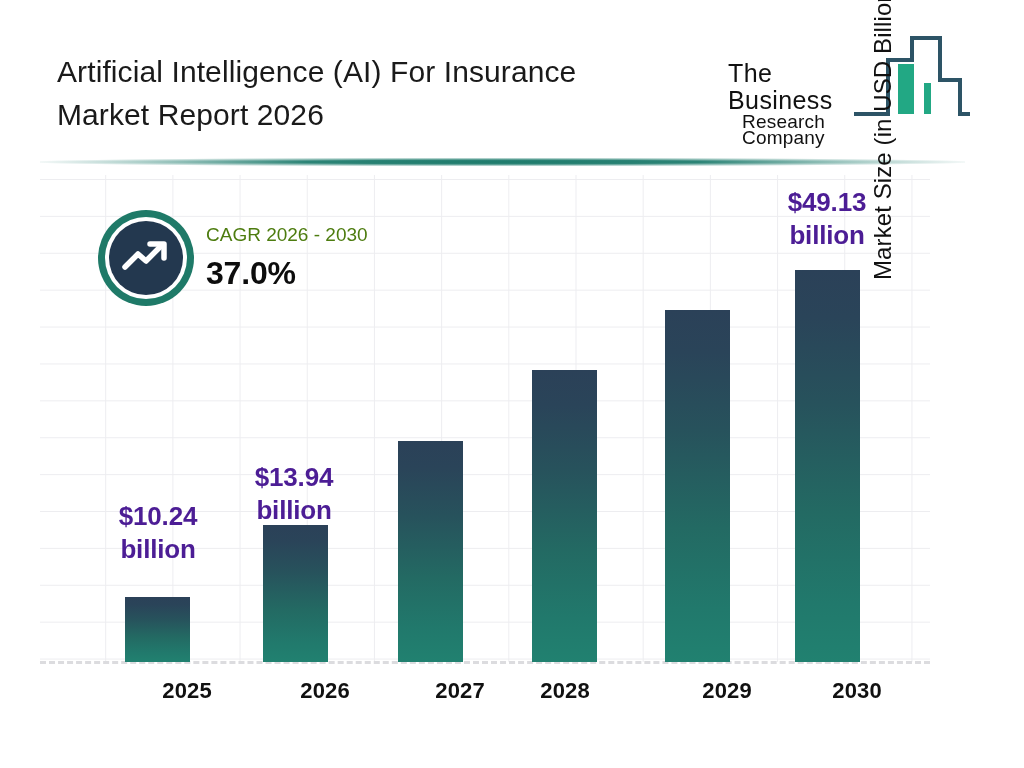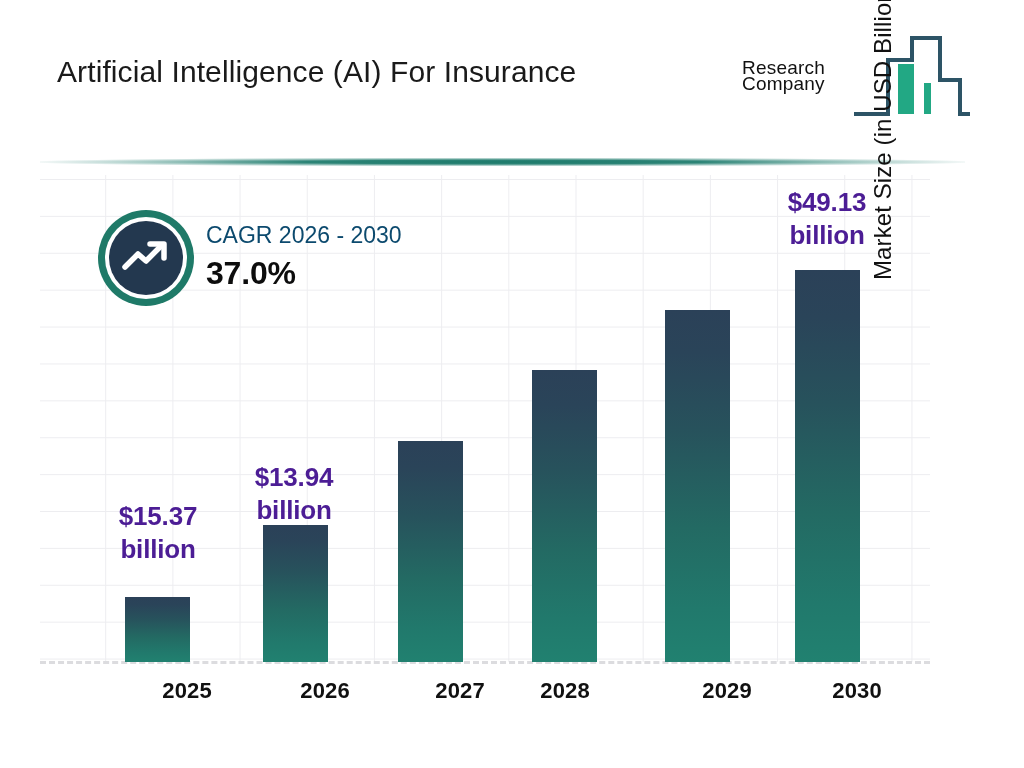--- a/index.html
+++ b/index.html
@@ -78,34 +78,36 @@
   .badge-gap{
     position:absolute;left:7px;top:7px;width:82px;height:82px;border-radius:50%;
     background:#ffffff;
   }
   .badge-core{
     position:absolute;left:11px;top:11px;width:74px;height:74px;border-radius:50%;
     background:#23384f;
   }
   .badge-icon{position:absolute;left:11px;top:11px;width:74px;height:74px;}
   .cagr{position:absolute;left:206px;top:218px;width:330px;}
-  .cagr-top{font-size:23px;color:#0c4a6e;line-height:34px;letter-spacing:0px;}
+  .cagr-top{font-size:19px;color:#4d7c0f;line-height:34px;letter-spacing:0px;}
   .cagr-val{font-size:32px;font-weight:bold;color:#0d0d0d;line-height:42px;letter-spacing:-.2px;}
 </style>
 </head>
 <body>
 
 <div id="page">
 
   <div class="title">
     <div>Artificial Intelligence (AI) For Insurance</div>
+    <div>Market Report 2026</div>
   </div>
 
   <div class="logo">
     <div class="logo-text">
+      <div class="logo-l1">The Business</div>
       <div class="logo-l2">Research Company</div>
     </div>
     <svg class="logo-mark" viewBox="0 0 124 92">
       <path d="M6 80 H40 V26 H64 V4 H92 V46 H112 V80 H122" fill="none" stroke="#2d5466" stroke-width="4" stroke-linejoin="miter"></path>
       <rect x="50" y="30" width="16" height="50" fill="#22a884"></rect>
       <rect x="76" y="49" width="7" height="31" fill="#22a884"></rect>
     </svg>
   </div>
 
   <div class="sep">
@@ -117,21 +119,21 @@
 
   <div class="bars">
     <div class="bar" style="left:125px;height:65px;"></div>
     <div class="bar" style="left:263px;height:137px;"></div>
     <div class="bar" style="left:398px;height:221px;"></div>
     <div class="bar" style="left:532px;height:292px;"></div>
     <div class="bar" style="left:665px;height:352px;"></div>
     <div class="bar" style="left:795px;height:392px;"></div>
 
     <div class="vlabel" style="left:102px;top:500px;width:112px;">
-      <div>$15.37</div>
+      <div>$10.24</div>
       <div>billion</div>
     </div>
     <div class="vlabel" style="left:234px;top:429px;width:120px;margin-top:32px;">
       <div>$13.94</div>
       <div>billion</div>
     </div>
     <div class="vlabel" style="left:762px;top:186px;width:130px;">
       <div>$49.13</div>
       <div>billion</div>
     </div>

